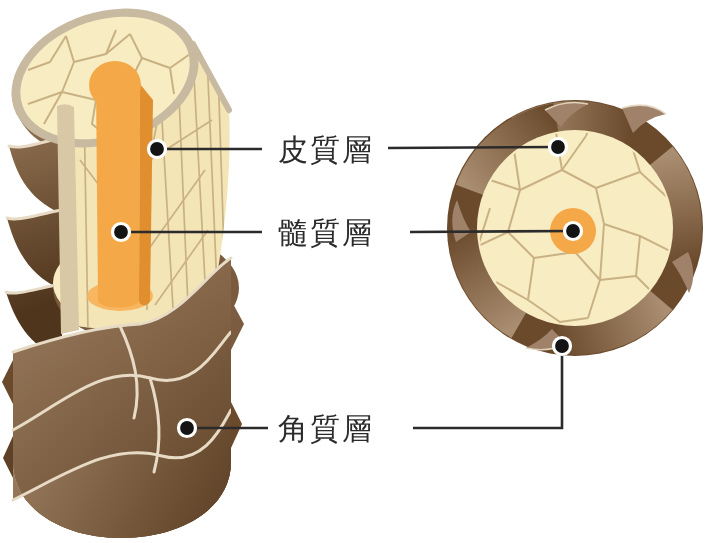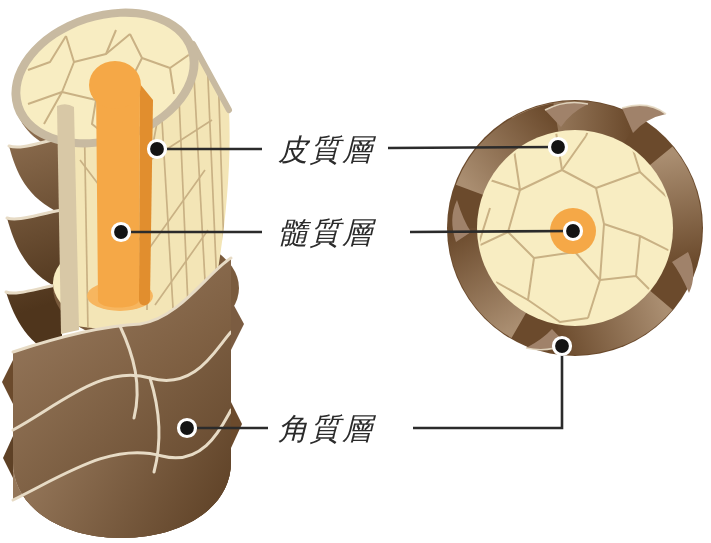--- a/index.html
+++ b/index.html
@@ -1,18 +1,18 @@
 <!DOCTYPE html>
 <html style="--c-background: #ffffff; --c-text: #2b2b2b; --c-callout_line: #2b2b2b; --c-dot: #141414; --c-cortex_fill: #f8edc2; --c-cortex_fill_face: #f3e5b6; --c-cell_line: #c9b184; --c-medulla_fill: #f5a847; --c-medulla_shade: #e18e2e; --c-medulla_light: #f7b65f; --c-cuticle_brown: #7b5c41; --c-cuticle_dark: #6b4a2c; --c-cuticle_highlight: #aa8e71; --c-scale_edge: #e7dbc5; --c-rim: #c8baa1; --c-rim_strip: #d8c8a6;"><head>
 <meta charset="utf-8">
 <style>
   html,body{margin:0;padding:0;background:#fff;}
   .stage{
     position:relative;width:711px;height:543px;background:var(--c-background,#fff);
-    font-family:"Liberation Sans","DejaVu Sans",sans-serif;overflow:hidden;font-style:italic;
+    font-family:"Liberation Sans","DejaVu Sans",sans-serif;overflow:hidden;
   }
   .stage svg{position:absolute;left:0;top:0;}
   .lbl{
     font-size:30px;font-weight:500;letter-spacing:2px;
     fill:var(--c-text,#2b2b2b);
     font-family:"Liberation Sans","DejaVu Sans",sans-serif;
   }
   .callout-line{stroke:var(--c-callout_line,#2b2b2b);stroke-width:2.6;fill:none;}
   .dot{fill:var(--c-dot,#141414);stroke:#fff;stroke-width:3.2;}
   .cell{stroke:var(--c-cell_line,#c9b184);stroke-width:2;fill:none;stroke-linejoin:round;}

